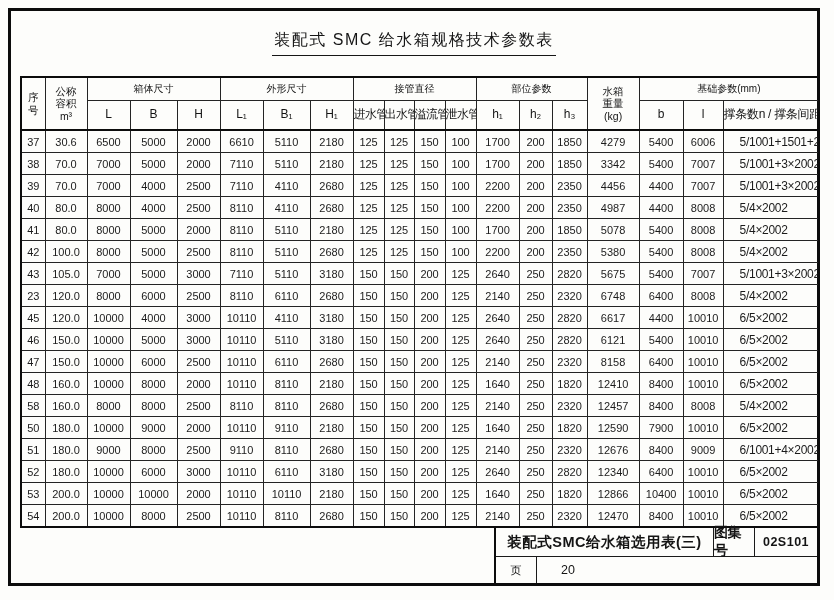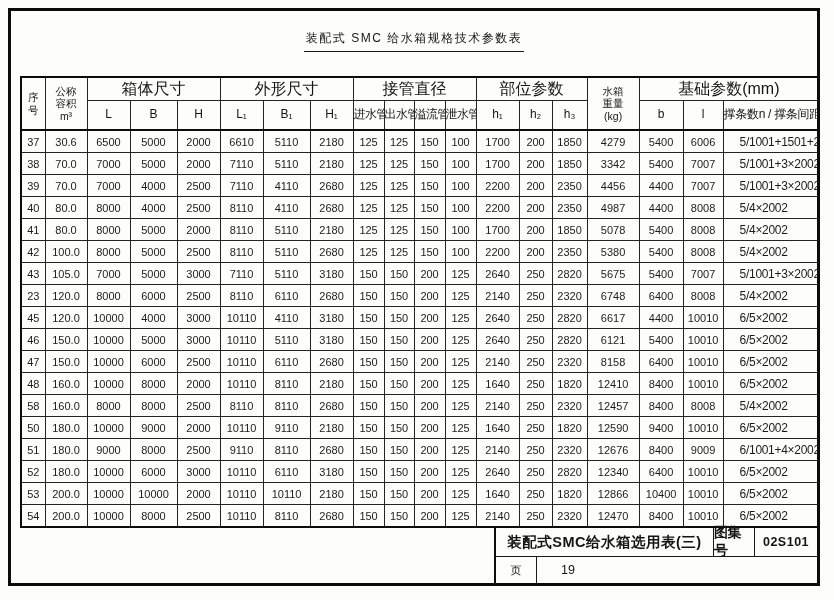--- a/index.html
+++ b/index.html
@@ -7,36 +7,36 @@
     position:relative;width:834px;height:600px;background:#fdfdfb;
     font-family:"Liberation Sans","DejaVu Sans",sans-serif;color:#141414;
     overflow:hidden;
   }
   .frame{
     position:absolute;left:8px;top:8px;width:812px;height:578px;
     border:3px solid #0c0c0c;box-sizing:border-box;
   }
   .page-title{
     position:absolute;left:0;right:0;top:19px;text-align:center;
-    font-size:12px;letter-spacing:1.5px;color:#151515;
+    font-size:16px;letter-spacing:1.5px;color:#151515;
   }
   .page-title span{
     display:inline-block;border-bottom:1.5px solid #161616;padding:0 2px 4px 2px;
   }
   
   table.spec{
     position:absolute;left:9px;top:65px;width:798px;
     border-collapse:collapse;table-layout:fixed;
     border:2px solid #0c0c0c;
   }
   table.spec th,table.spec td{
     border:1px solid #242424;padding:0;text-align:center;vertical-align:middle;
     overflow:hidden;white-space:nowrap;
   }
-  table.spec thead th{font-weight:normal;font-size:16px;line-height:1.15;}
+  table.spec thead th{font-weight:normal;font-size:10px;line-height:1.15;}
   table.spec thead tr.grp th{height:22px;}
   table.spec thead tr.sub th{height:28px;font-size:12px;}
   table.spec thead th.pipe{font-size:10px;letter-spacing:-0.5px;}
   table.spec thead th.pre{white-space:pre-line;font-size:10.5px;}
   table.spec thead th.strut{font-size:10.5px;letter-spacing:-0.3px;}
   table.spec thead{border-bottom:2px solid #0c0c0c;}
   table.spec tbody td{height:21px;font-size:11px;color:#1b1b1b;}
   table.spec tbody td.left{text-align:left;font-size:12px;padding-left:16px;letter-spacing:-0.3px;}
   
   .tblock{
@@ -409,21 +409,21 @@
             <td>9110</td>
             <td>2180</td>
             <td>150</td>
             <td>150</td>
             <td>200</td>
             <td>125</td>
             <td>1640</td>
             <td>250</td>
             <td>1820</td>
             <td>12590</td>
-            <td>9400</td>
+            <td>7900</td>
             <td>10010</td>
             <td class="left">6/5×2002</td>
           </tr>
           <tr>
             <td>51</td>
             <td>180.0</td>
             <td>9000</td>
             <td>8000</td>
             <td>2500</td>
             <td>9110</td>
@@ -508,18 +508,18 @@
     </table>
 
     <div class="tblock">
       <div class="tb-row r1">
         <div class="tb-cell tb-title">装配式SMC给水箱选用表(三)</div>
         <div class="tb-cell tb-atlas-label">图集号</div>
         <div class="tb-cell tb-atlas-no">02S101</div>
       </div>
       <div class="tb-row r2">
         <div class="tb-cell tb-page-label">页</div>
-        <div class="tb-cell tb-page-no">19</div>
+        <div class="tb-cell tb-page-no">20</div>
       </div>
     </div>
 
   </div>
 </div>
 
 </body></html>

